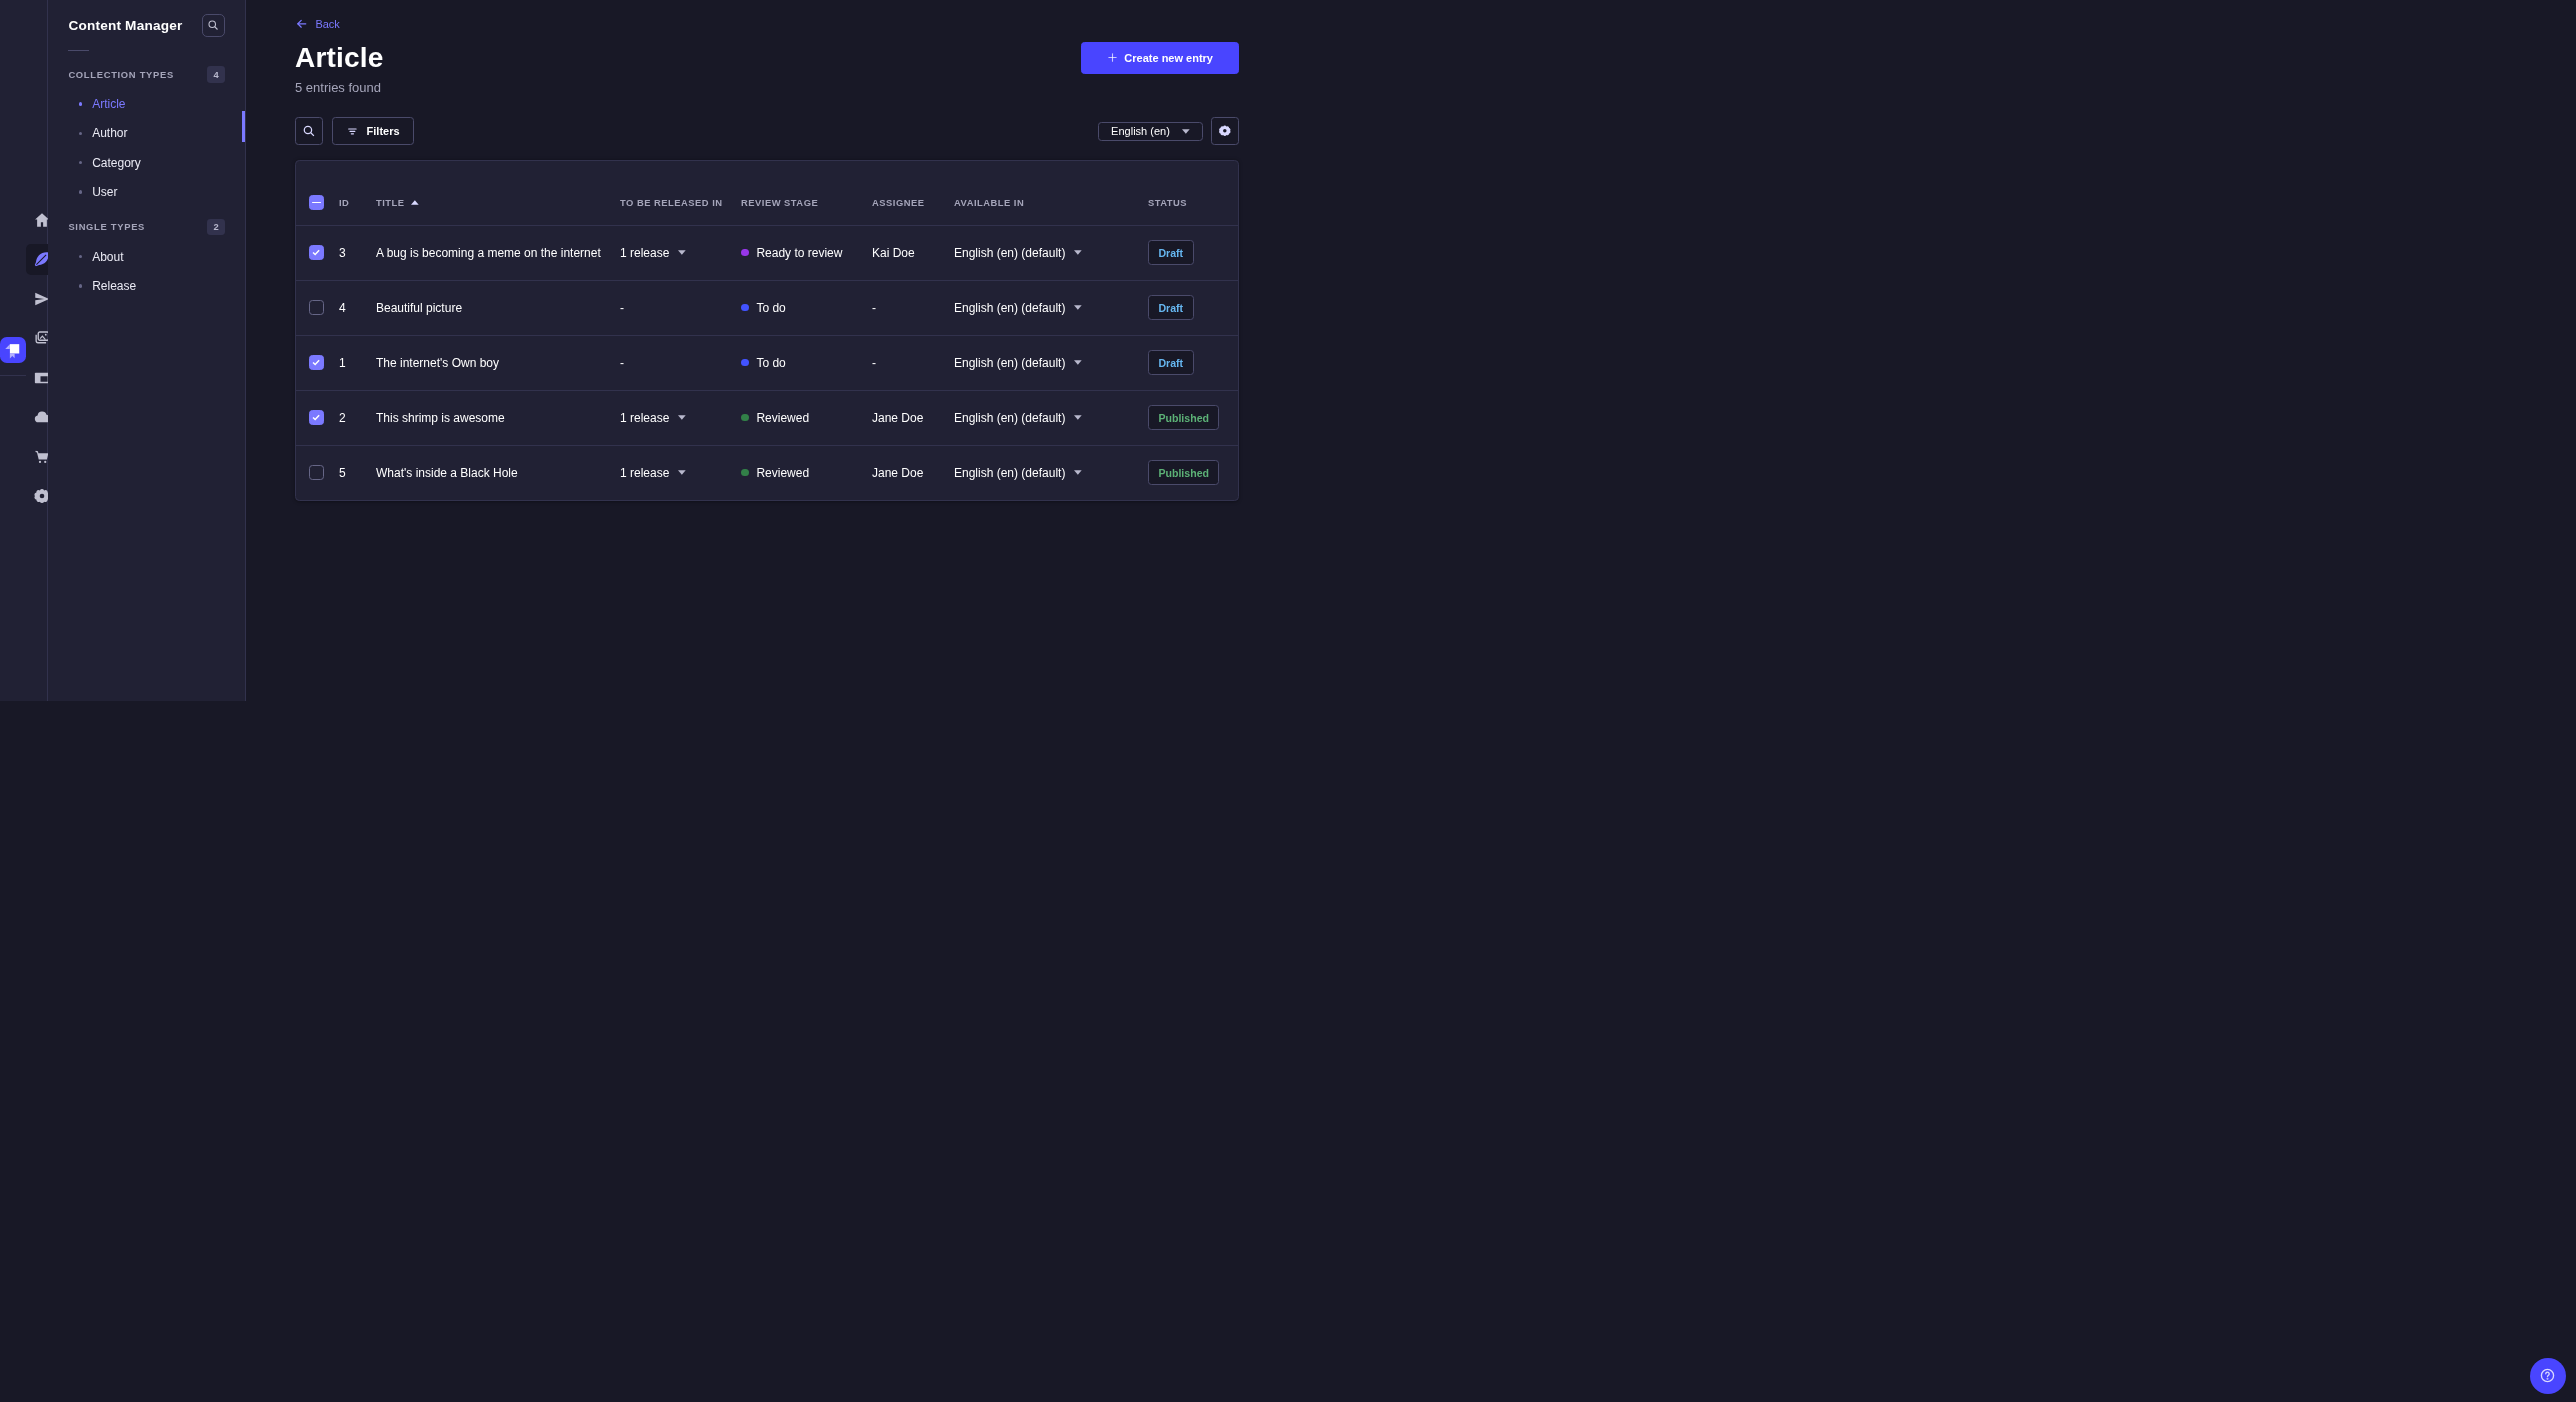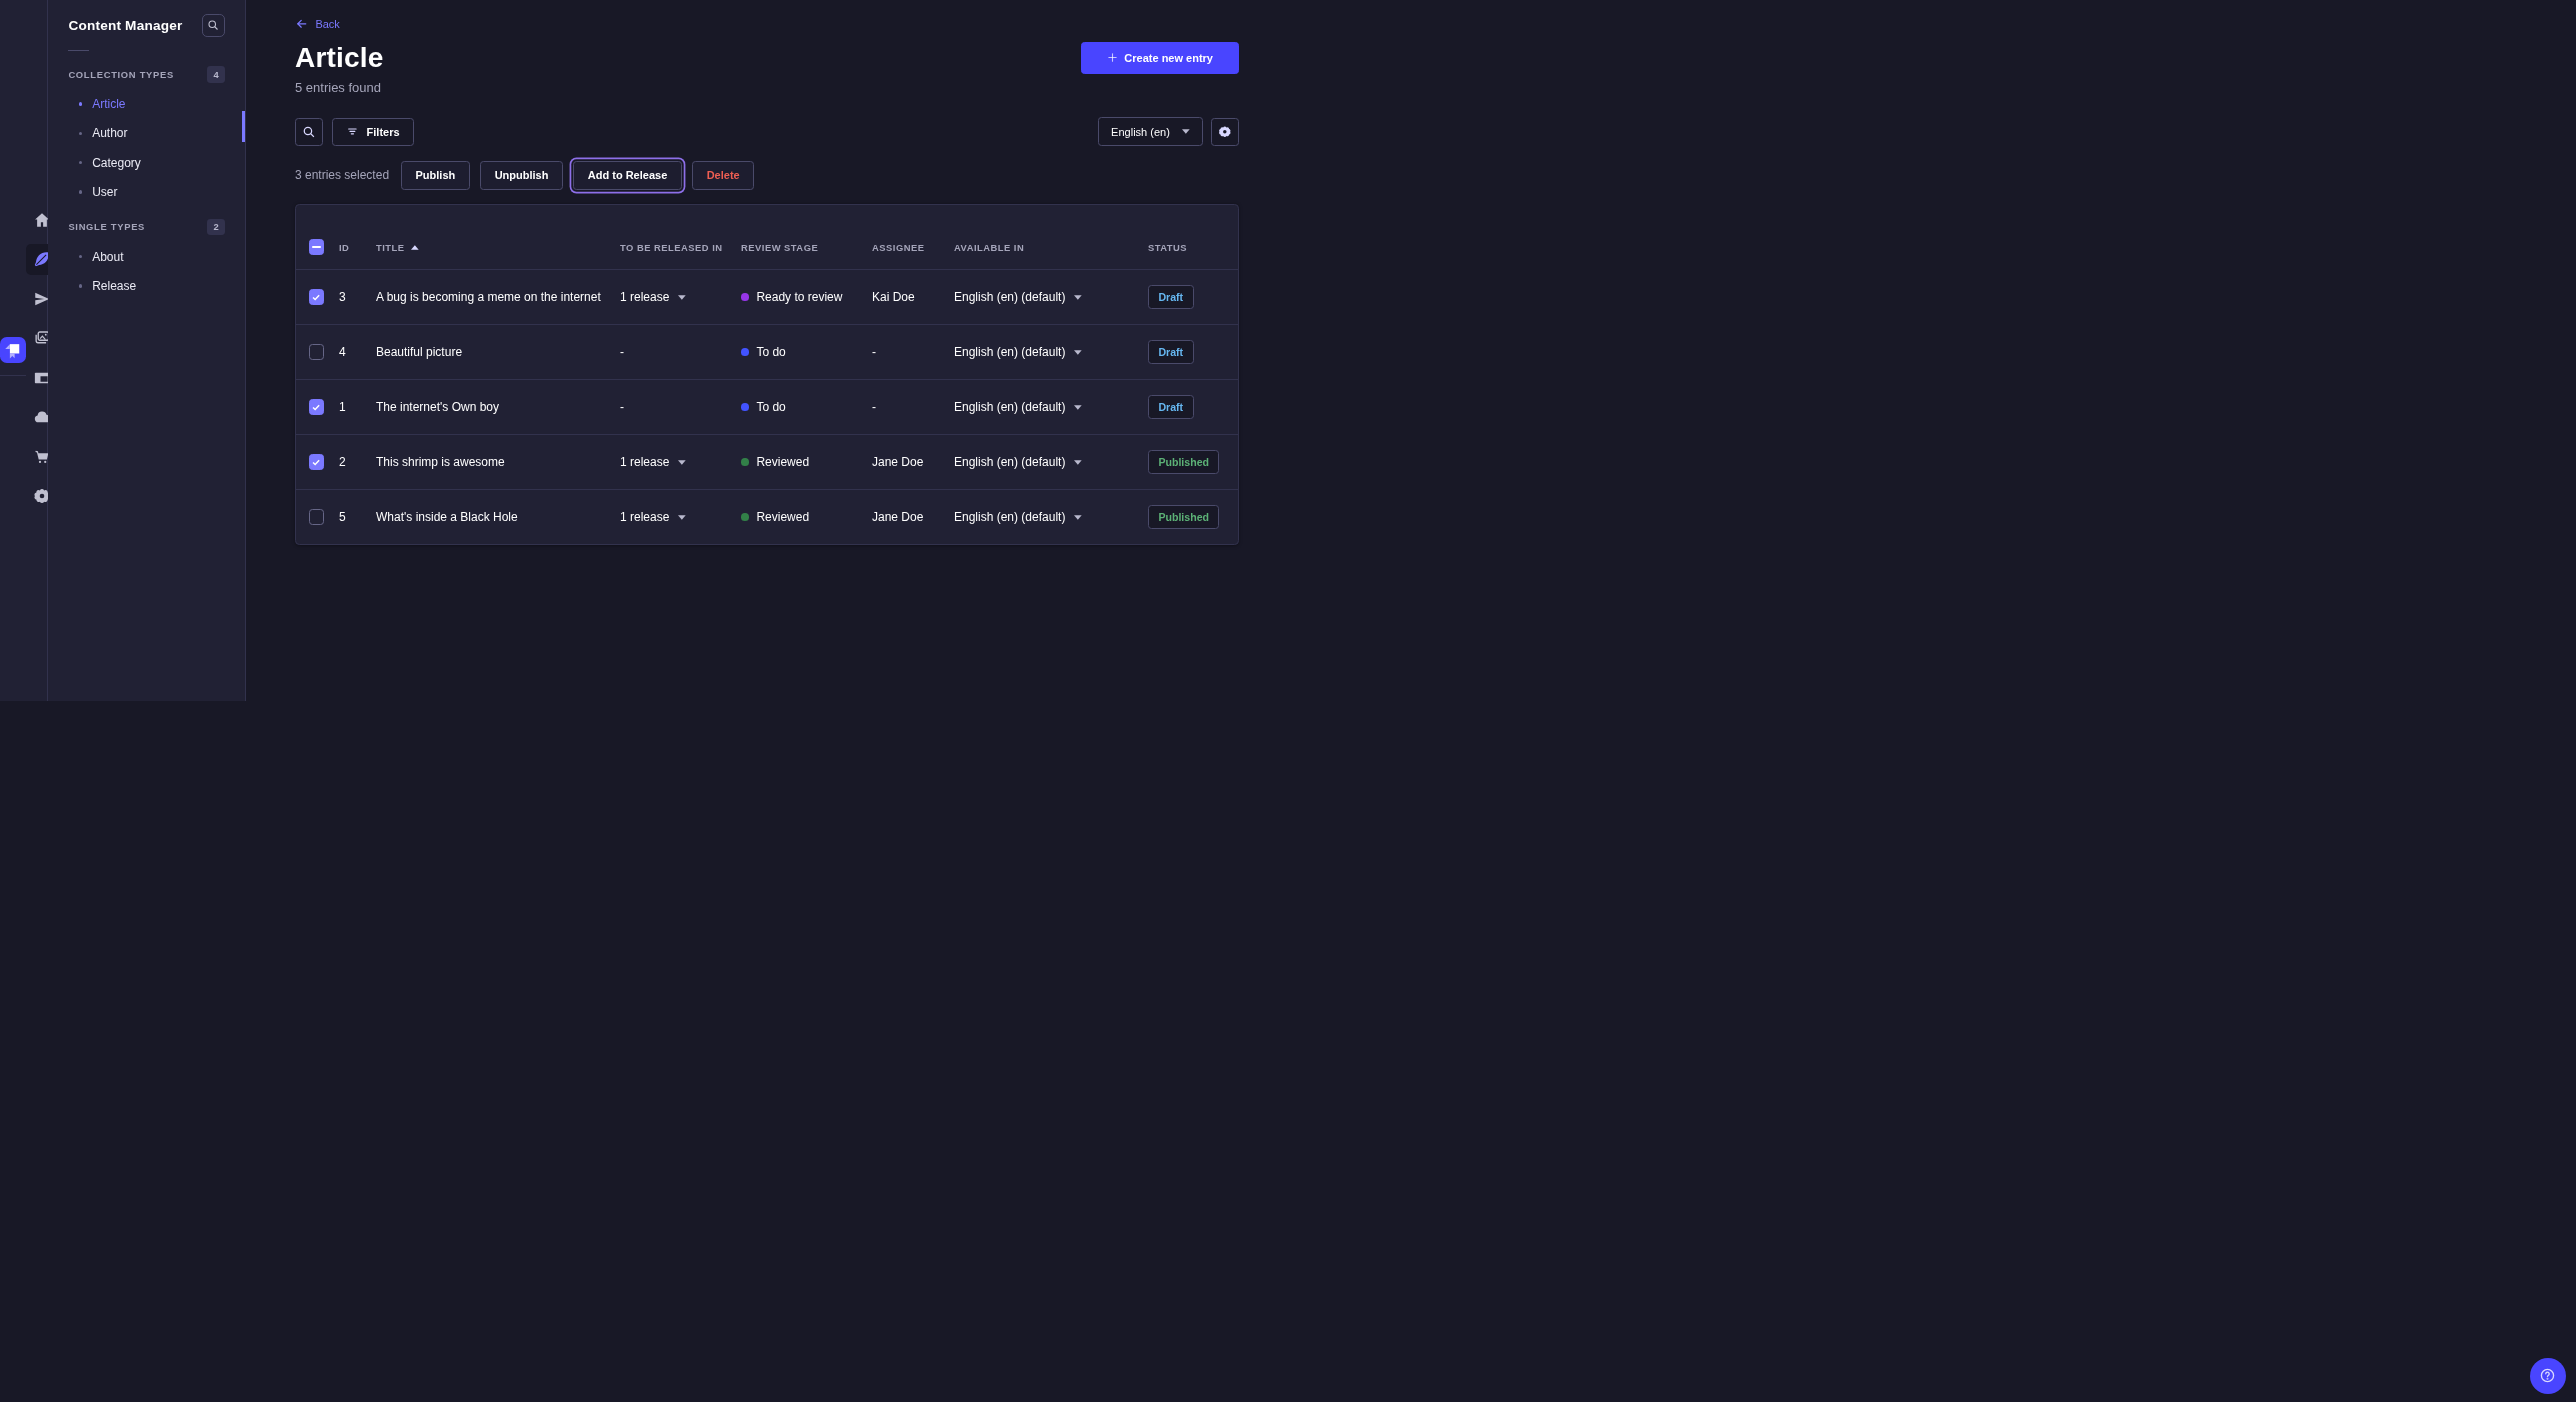--- a/index.html
+++ b/index.html
@@ -59,21 +59,21 @@
   .btn-primary { background:#4945ff; border-color:#4945ff; padding:0 25px; height:31.5px; }
   .btn-primary svg { width:11px; height:11px; color:rgba(255,255,255,.7); }
 
   .toolbar { display:flex; align-items:center; justify-content:space-between; margin-top:22px; }
   .toolbar-left, .toolbar-right { display:flex; align-items:center; gap:8.5px; }
   .icon-btn { width:28px; height:28px; border:0.9px solid #4a4a6a; border-radius:3.4px;
     background:transparent; color:#d9d8ff; display:flex; align-items:center; justify-content:center; cursor:pointer; }
   .icon-btn svg { width:13.6px; height:13.6px; }
   .btn-filters { height:28px; gap:7.7px; }
   .btn-filters svg { width:12.8px; height:12.8px; color:#d9d8ff; }
-  .select { height:29px; border:0.9px solid #4a4a6a; border-radius:3.4px; display:inline-flex;
+  .select { height:19px; border:0.9px solid #4a4a6a; border-radius:3.4px; display:inline-flex;
     align-items:center; gap:12px; padding:0 12px; color:#ffffff; font-size:11px; cursor:pointer; }
   .caret { width:7.7px; height:5.1px; color:#b8b8cd; flex-shrink:0; }
 
   .sel-row { display:flex; align-items:center; gap:10.2px; margin-top:14.5px; }
   .sel-text { color:#a5a5ba; font-size:12px; margin-right:1.7px; }
   .sel-btn { background:#1d1d2f; height:29px; }
   .sel-btn.focused { box-shadow:0 0 0 1.7px #181826, 0 0 0 3.4px #8d6fe8; }
   .sel-btn.danger { color:#ee5e52; }
 
   
@@ -281,35 +281,20 @@
         </div>
         <div class="icon-btn">
           <svg viewBox="0 0 24 24" fill="currentColor">
             <path d="M12 2.6a3 3 0 012.8 1.9 3 3 0 014.7 2.7A3 3 0 0121.4 12a3 3 0 01-1.9 4.8 3 3 0 01-4.7 2.7A3 3 0 0112 21.4a3 3 0 01-2.8-1.9 3 3 0 01-4.7-2.7A3 3 0 012.6 12a3 3 0 011.9-4.8 3 3 0 014.7-2.7A3 3 0 0112 2.6z"></path>
             <circle cx="12" cy="12" r="3.1" fill="#181826"></circle>
           </svg>
         </div>
       </div>
     </div>
 
-    <div class="sel-row">
-      <span class="sel-text">3 entries selected</span>
-      <button class="btn sel-btn">
-        <span>Publish</span>
-      </button>
-      <button class="btn sel-btn">
-        <span>Unpublish</span>
-      </button>
-      <button class="btn sel-btn focused">
-        <span>Add to Release</span>
-      </button>
-      <button class="btn sel-btn danger">
-        <span>Delete</span>
-      </button>
-    </div>
 
     
     <div class="panel">
       <div class="t-head">
         <div class="cell cb-wrap">
           <div class="cb indeterminate">
             <span class="minus"></span>
           </div>
         </div>
         <div class="th">ID</div>

